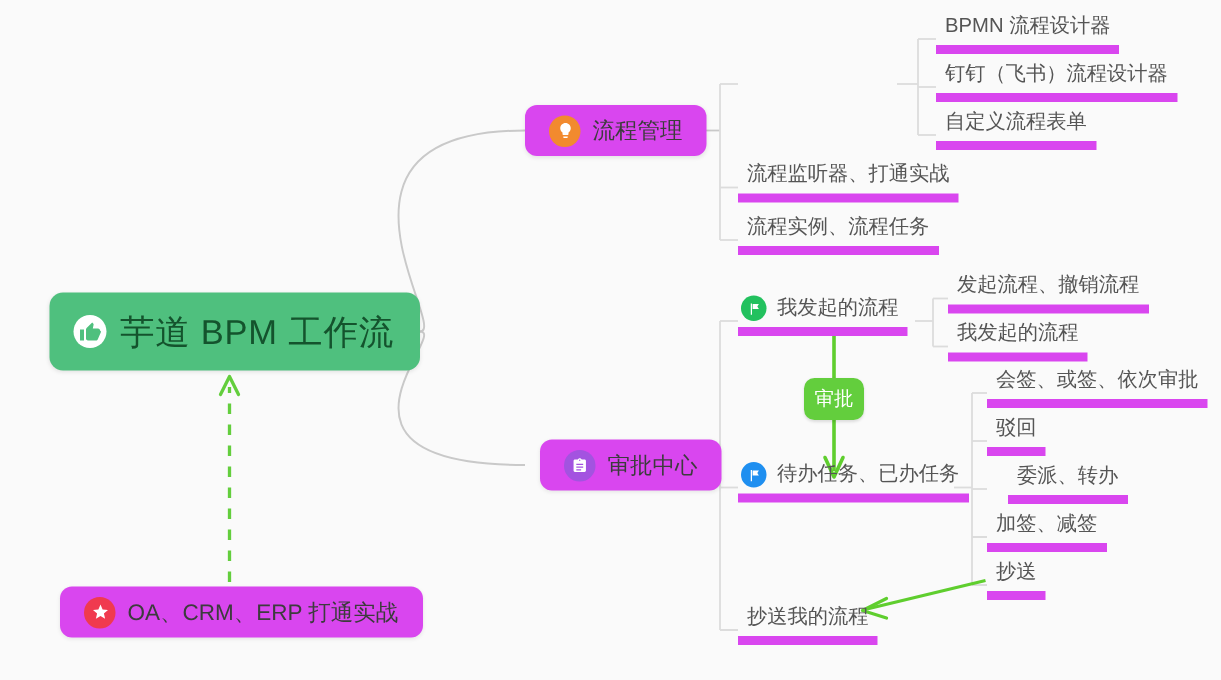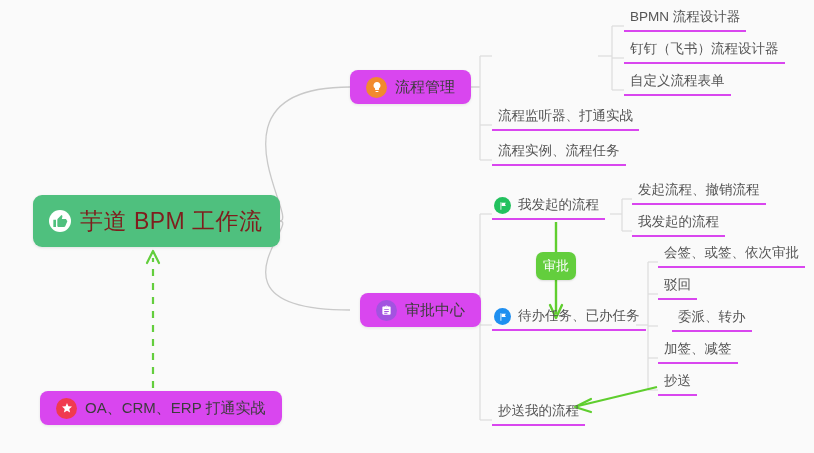--- a/index.html
+++ b/index.html
@@ -14,41 +14,41 @@
 
   
   .root-node{
     position:absolute;left:33px;top:195px;
     width:247px;height:52px;
     background:#4fc07e;border-radius:9px;
     display:flex;align-items:center;gap:9px;
     padding:0 16px;box-sizing:border-box;
     box-shadow:0 1px 3px rgba(0,0,0,0.10);
   }
-  .root-label{color:#7f1d1d;font-size:23px;letter-spacing:.5px;white-space:nowrap;}
+  .root-label{color:#14532d;font-size:23px;letter-spacing:.5px;white-space:nowrap;}
 
   
   .card{
     position:absolute;background:#d946ef;border-radius:8px;
     display:flex;align-items:center;gap:8px;
     padding:0 16px;box-sizing:border-box;height:34px;
     box-shadow:0 1px 3px rgba(0,0,0,0.09);
   }
   .card .card-label{font-size:15px;color:#3c3c3c;white-space:nowrap;}
 
   #node-flow-mgmt{left:350px;top:70px;}
   #node-approval{left:360px;top:293px;}
   #node-oa{left:40px;top:391px;}
 
   
   .leaf{
     position:absolute;white-space:nowrap;
     font-size:13.5px;color:#555555;
     padding:0 6px 4px 6px;
-    border-bottom:2px solid #d946ef;
+    border-bottom:6px solid #d946ef;
     display:flex;align-items:flex-end;gap:7px;
     line-height:18px;
   }
   .leaf.with-icon{padding-left:2px;}
 
   
   .badge{
     position:absolute;left:536px;top:252px;
     width:40px;height:28px;border-radius:7px;
     background:#63ce3d;

